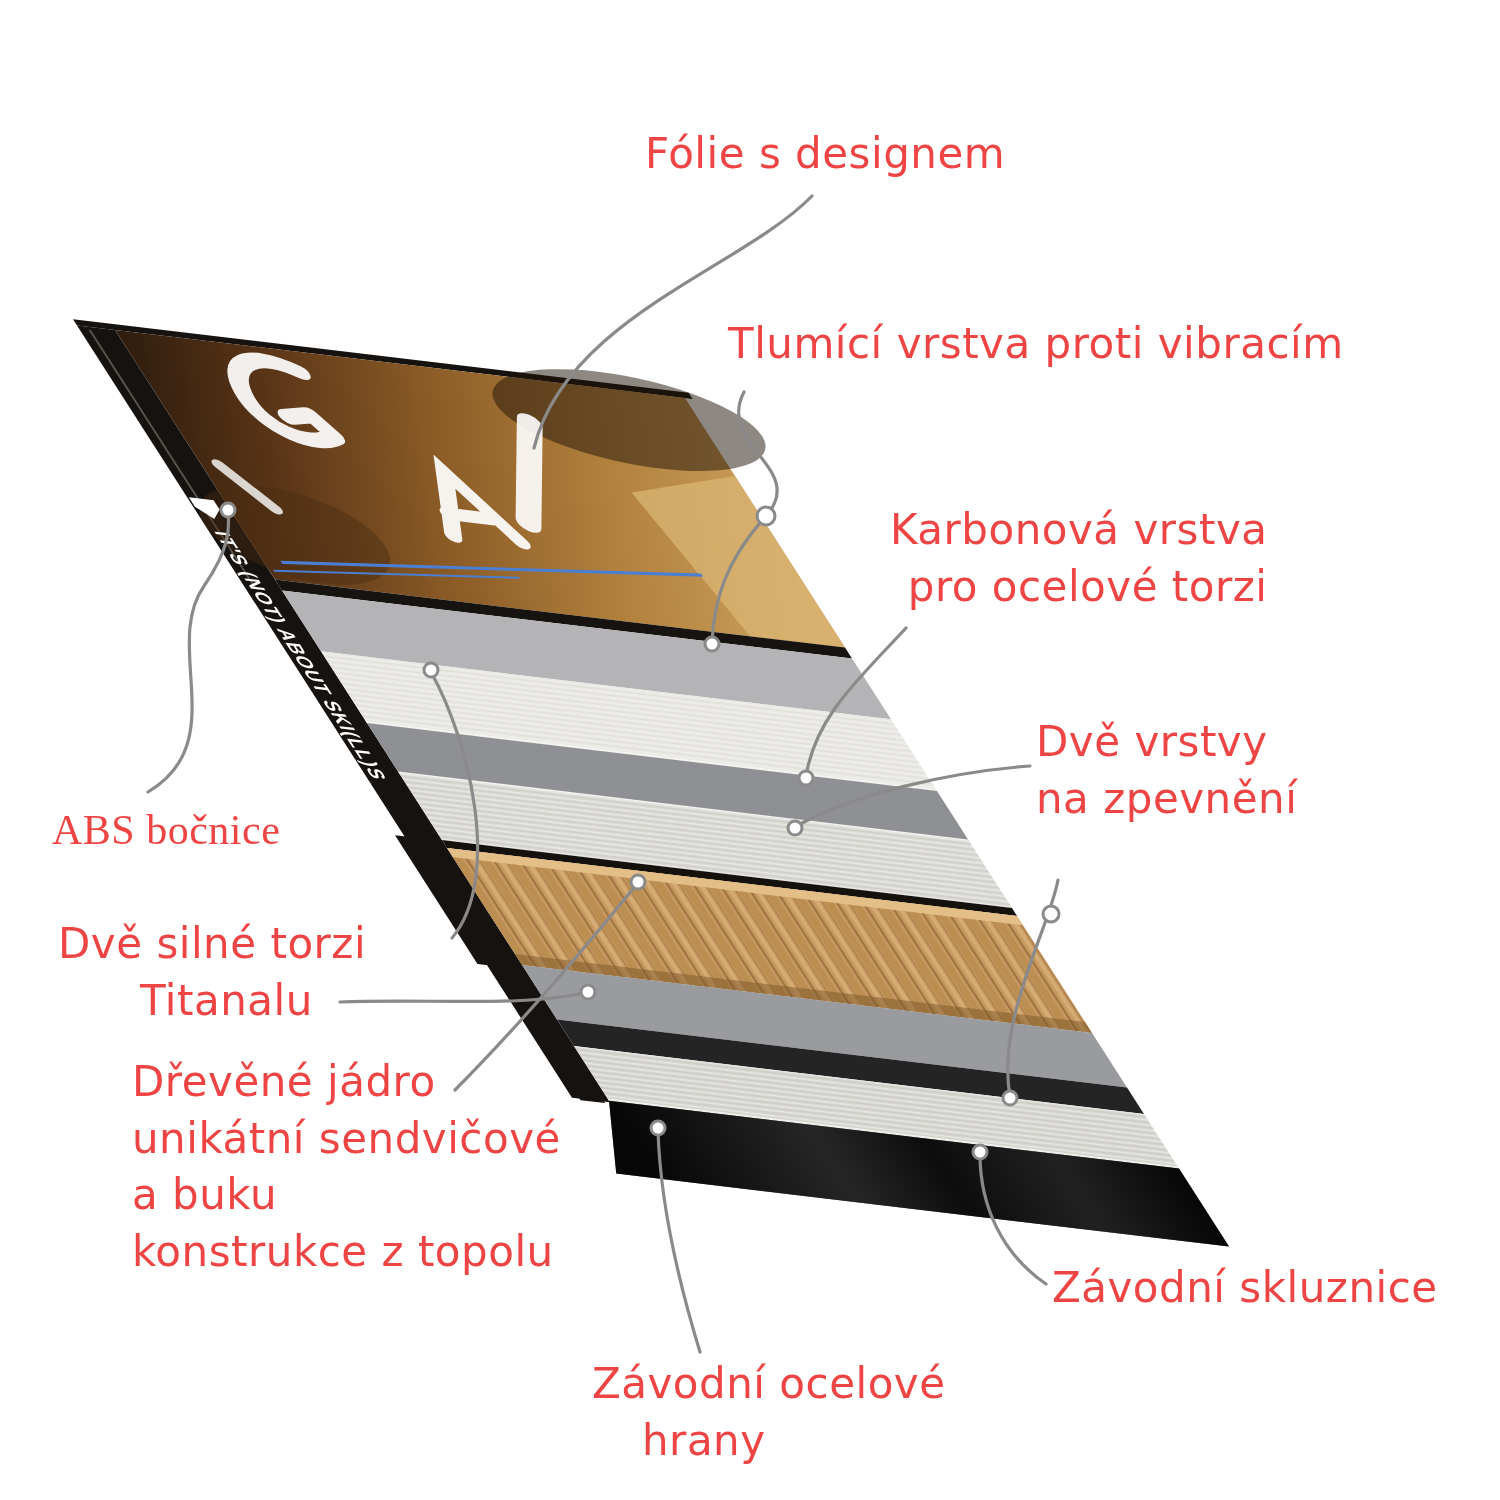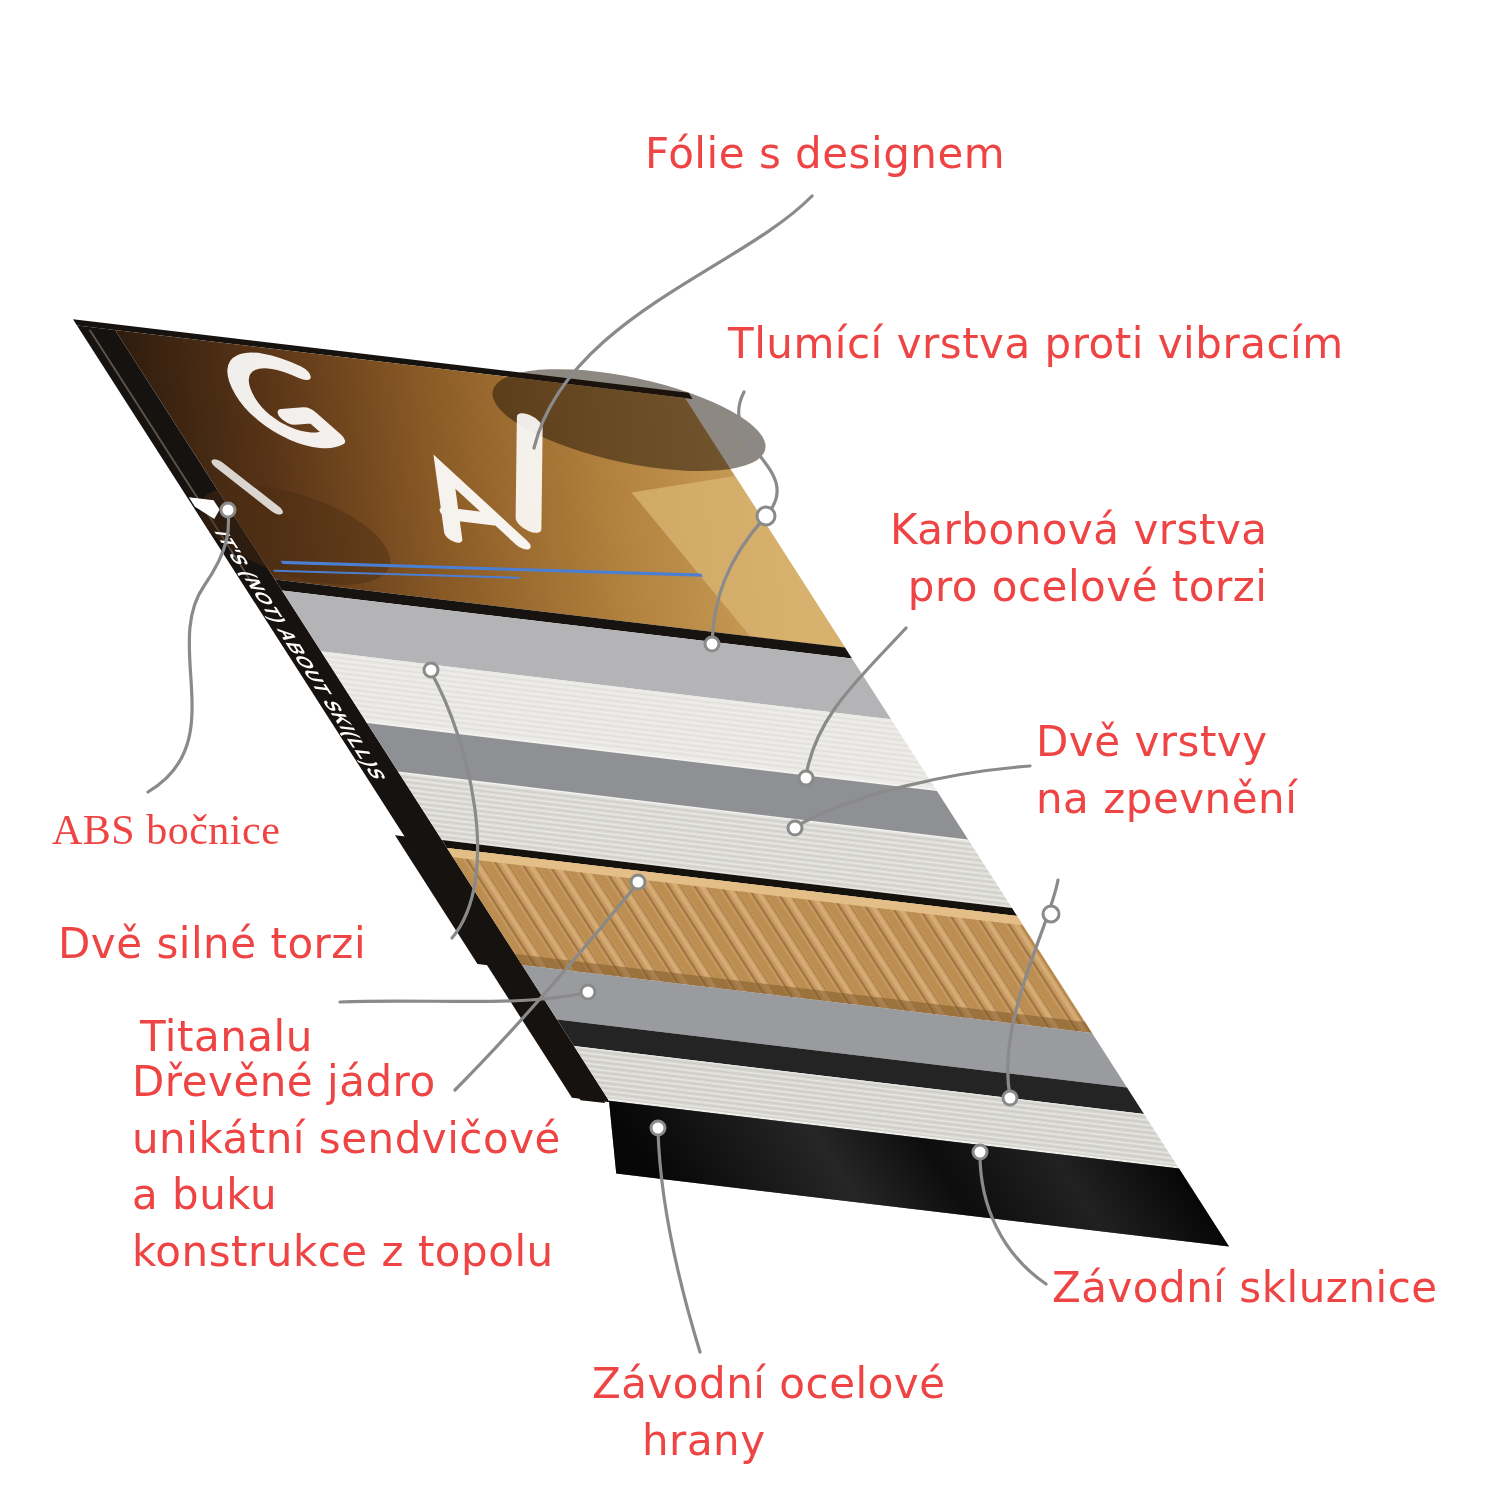--- a/index.html
+++ b/index.html
@@ -3,21 +3,21 @@
 <meta charset="utf-8">
 <style>
   html,body{margin:0;padding:0;background:#ffffff;}
   body{width:1500px;height:1500px;position:relative;overflow:hidden;
        font-family:"DejaVu Sans",sans-serif;}
   .stage{position:absolute;inset:0;}
   svg{position:absolute;left:0;top:0;}
   .label{position:absolute;font-size:42px;line-height:1.35;color:#ef4444;
          white-space:nowrap;letter-spacing:0.5px;}
   .label .ln{display:block;}
-  .ind80{margin-left:82px;margin-top:36px;}
+  .ind80{margin-left:82px;}
   .ind50{margin-left:50px;}
 </style>
 </head>
 <body>
 
 <div class="stage">
 
 <svg width="1500" height="1500" viewBox="0 0 1500 1500">
   <defs>
     <linearGradient id="gDesign" gradientUnits="userSpaceOnUse" x1="0" y1="0" x2="600" y2="260">

